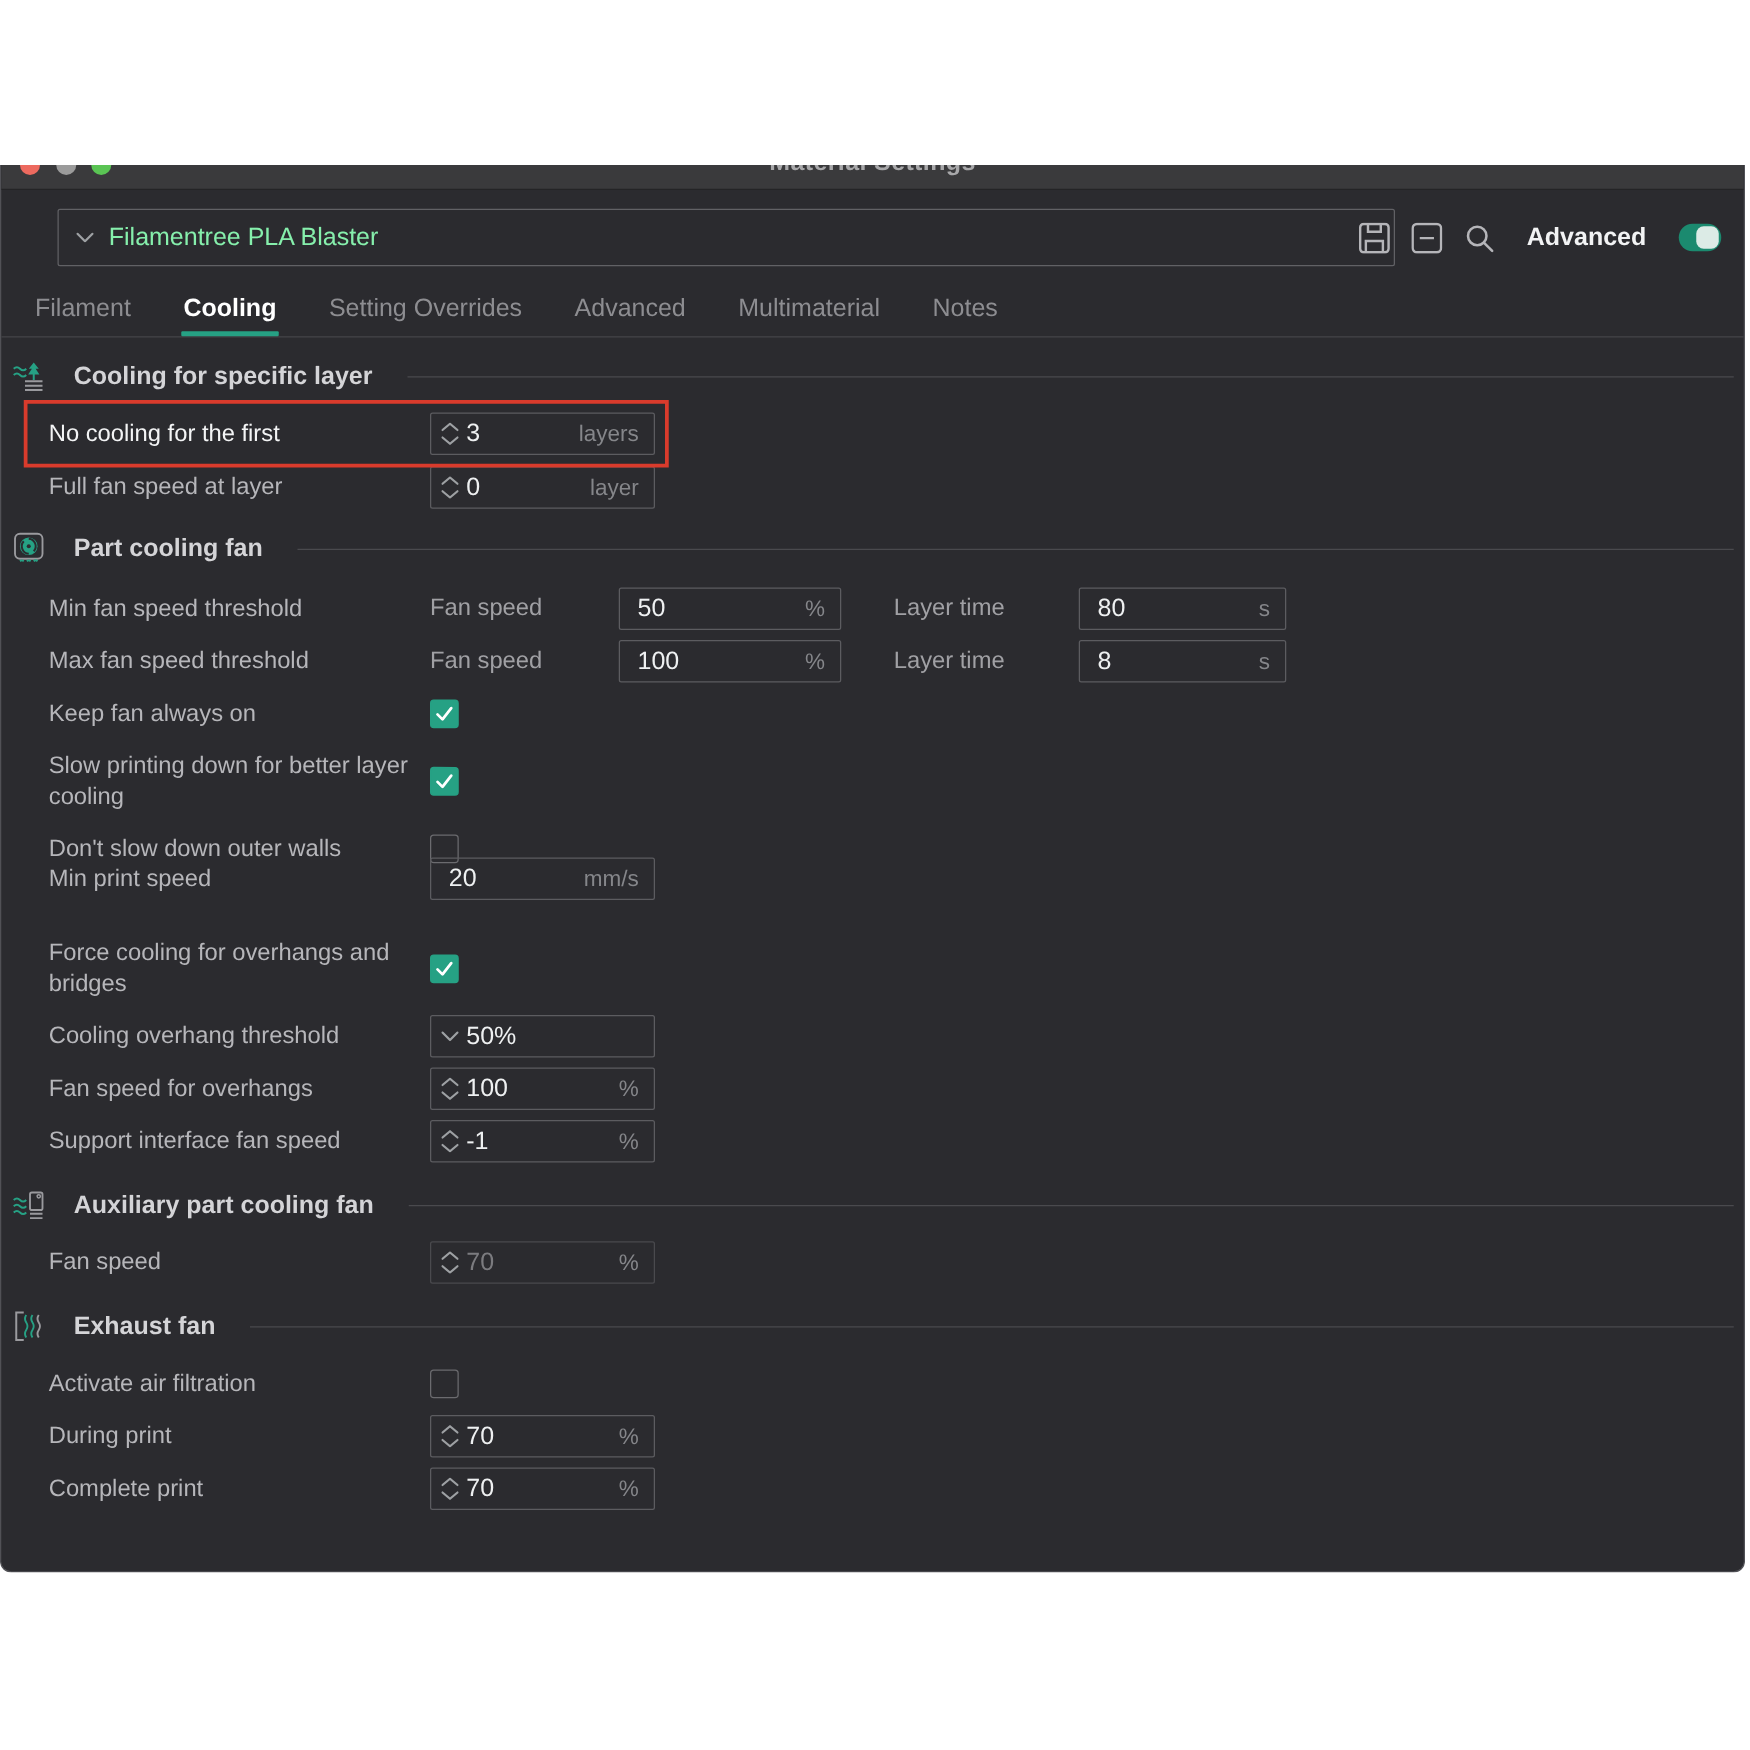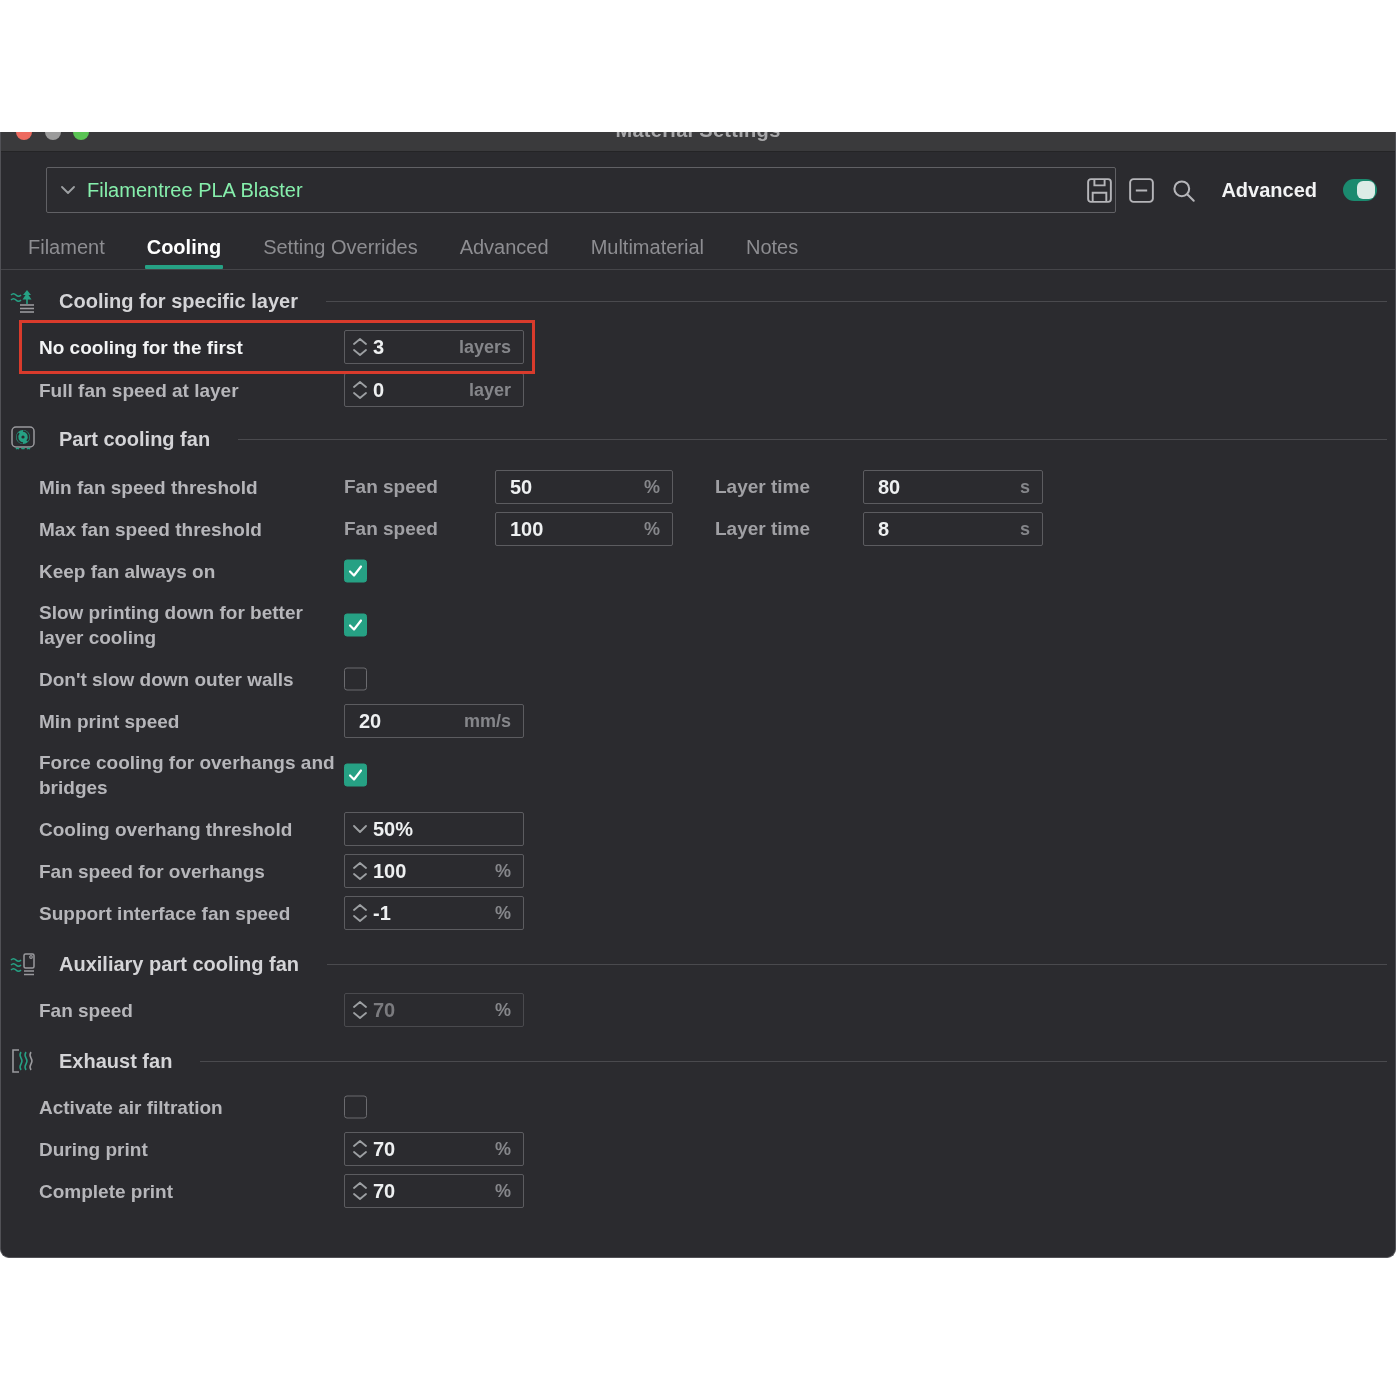--- a/index.html
+++ b/index.html
@@ -43,32 +43,32 @@
                        height:4px; background:var(--accent); border-radius:1px; }
 
   
   .content { position:relative; height:986px; }
   .sec-head { position:absolute; left:8px; right:8px; height:32px;
               display:flex; align-items:center; gap:22px; }
   .sec-head .title { color:#d4d4d7; font-size:20px; font-weight:bold; white-space:nowrap; }
   .sec-head .rule { flex:1; height:1px; background:#4a4a4e; margin-left:6px; }
   .sec-icon { width:28px; height:28px; flex:0 0 28px; display:flex; align-items:center; justify-content:center; }
 
-  .row { position:absolute; left:0; right:0; height:34px;font-weight:bold; }
+  .row { position:absolute; left:0; right:0; height:34px; }
   .row .label { position:absolute; left:38px; top:50%; transform:translateY(-50%);
                 width:300px; color:#b6b6ba; font-size:19px; line-height:25px; }
   .row .label.bright { color:#f3f4f5; }
   .row .sublabel { position:absolute; left:343px; top:50%; transform:translateY(-50%);
                    color:#a0a0a4; font-size:19px; }
 
   .field { position:absolute; top:0; height:34px; border:1px solid #5c5c60; border-radius:2px;
            display:flex; align-items:center; background:transparent; }
   .f-c1 { left:343px; width:180px; }
   .f-c2 { left:494px; width:178px; }
-  .f-c3 { left:862px; width:180px; }
+  .f-c3 { left:862px; width:166px; }
   .time-label { position:absolute; left:714px; top:50%; transform:translateY(-50%);
                 color:#a0a0a4; font-size:19px;text-align:right; }
 
   .chevs { width:14px; margin:0 6px 0 8px; flex:0 0 auto; display:flex; flex-direction:column;
            align-items:center; gap:3px; }
   .field .val { flex:1; color:#eef0f1; font-size:20px; }
   .field.plain .val { margin-left:14px; }
   .field .unit { color:#85868a; font-size:18px; margin-right:12px;text-align:right; }
   .field.disabled { border-color:#4a4a4e; }
   .field.disabled .val { color:#7b7b7f; }
@@ -259,21 +259,21 @@
       </span>
     </div>
 
     <div class="row cb" style="top:397px">
       <span class="label">Don't slow down outer walls</span>
       <span class="checkbox">
         
       </span>
     </div>
 
-    <div class="row" style="top:434px">
+    <div class="row" style="top:416px">
       <span class="label">Min print speed</span>
       <div class="field plain f-c1">
         <span class="val">20</span>
         <span class="unit">mm/s</span>
       </div>
     </div>
 
     <div class="row tall" style="top:480px">
       <span class="label">Force cooling for overhangs and bridges</span>
       <span class="checkbox checked">

